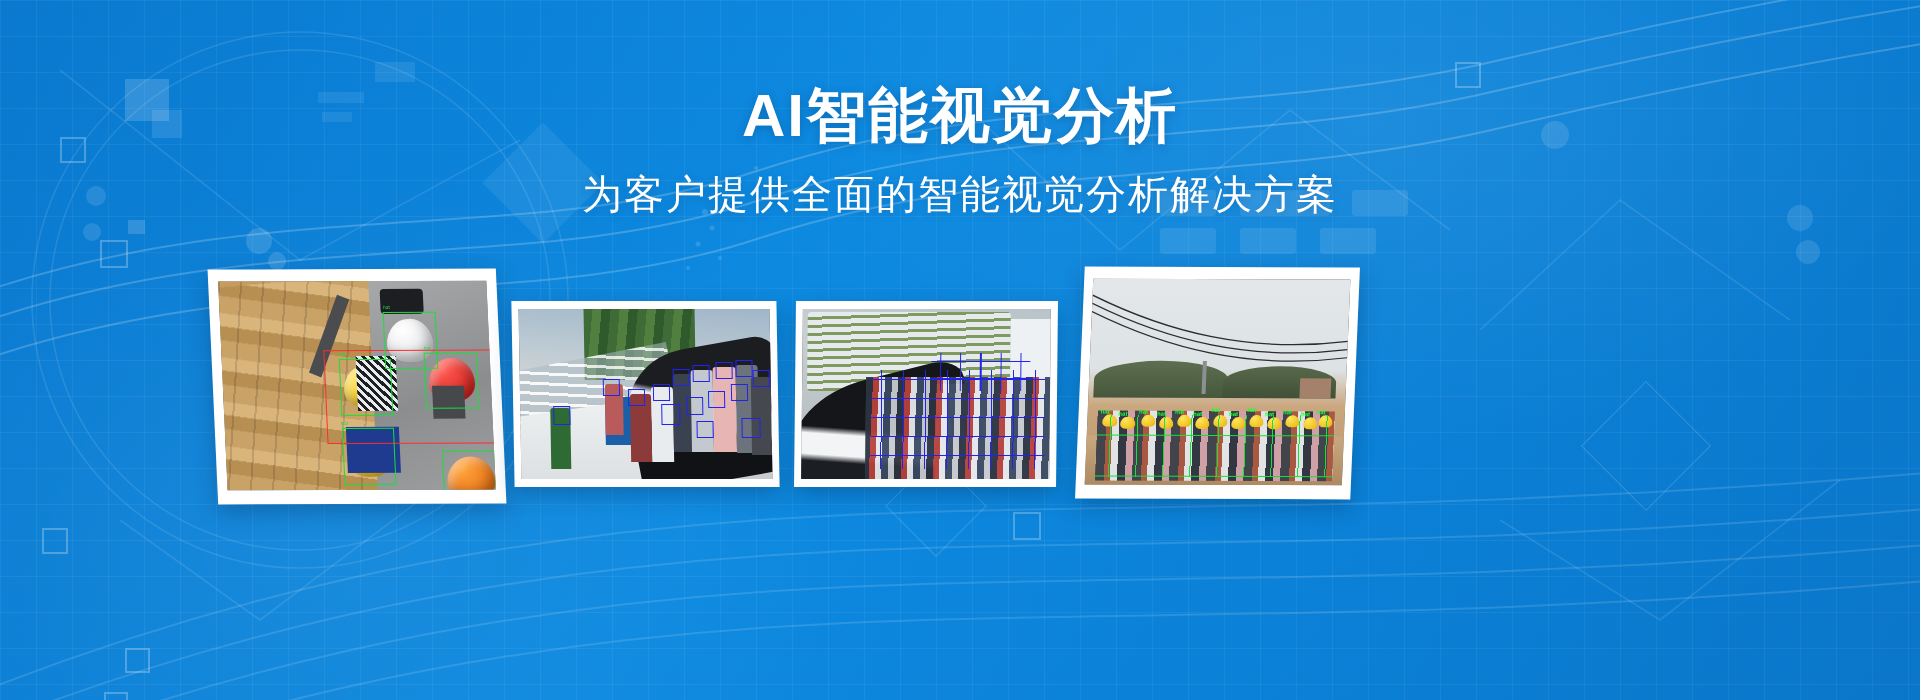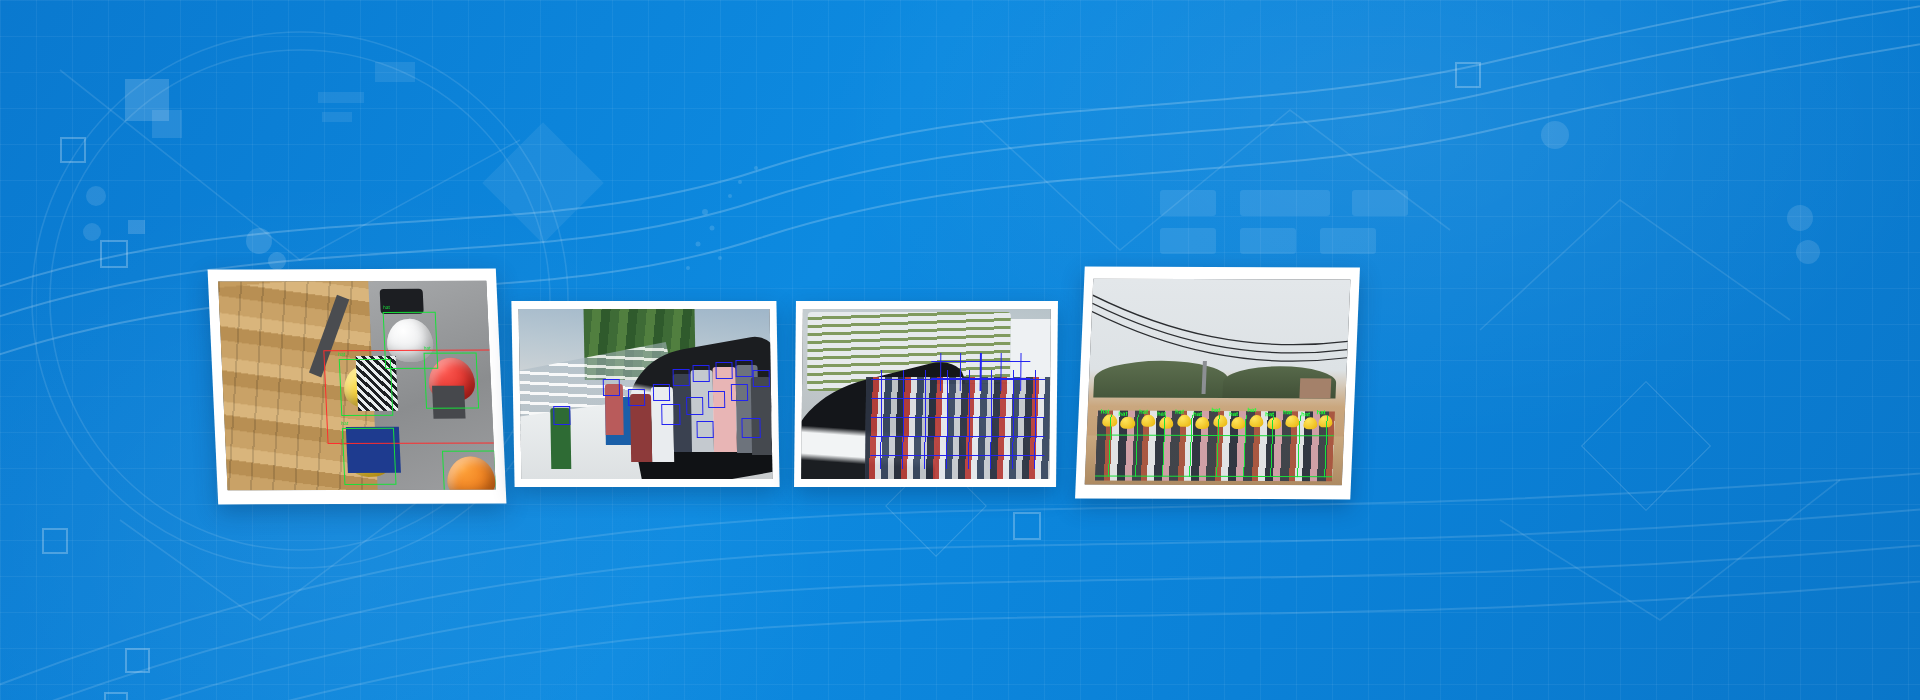--- a/index.html
+++ b/index.html
@@ -209,20 +209,22 @@
   <div class="deco sq-fill" style="left:375px;top:62px;width:40px;height:20px;opacity:.55;"></div>
   <div class="deco sq-fill" style="left:318px;top:92px;width:46px;height:11px;opacity:.5;"></div>
   <div class="deco sq-fill" style="left:322px;top:112px;width:30px;height:10px;opacity:.5;"></div>
   <div class="deco diamond-fill" style="left:500px;top:140px;width:86px;height:86px;"></div>
   <div class="deco diamond" style="left:900px;top:470px;width:70px;height:70px;"></div>
   <div class="deco diamond" style="left:1600px;top:400px;width:90px;height:90px;"></div>
   <div class="deco dot" style="left:246px;top:228px;width:26px;height:26px;"></div>
   <div class="deco dot" style="left:268px;top:252px;width:18px;height:18px;"></div>
 
   <div class="copy">
+    <h1 class="title">AI智能视觉分析</h1>
+    <p class="subtitle">为客户提供全面的智能视觉分析解决方案</p>
   </div>
 
   <div class="strip">
 
     <div class="card" id="card1">
       <div class="inner">
         <div class="scene s1">
           <div class="boxes"></div>
           <div class="floor"></div>
 

